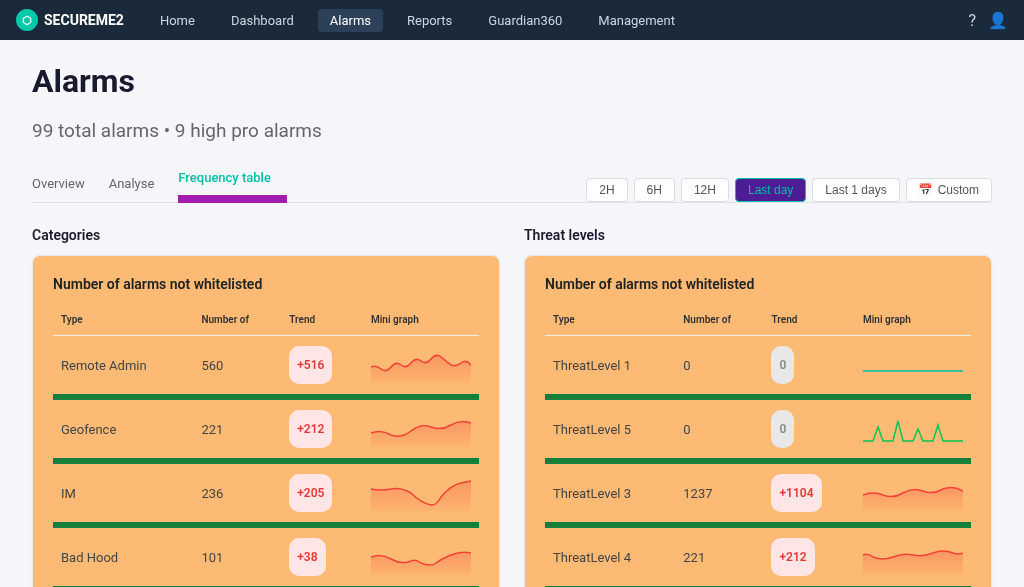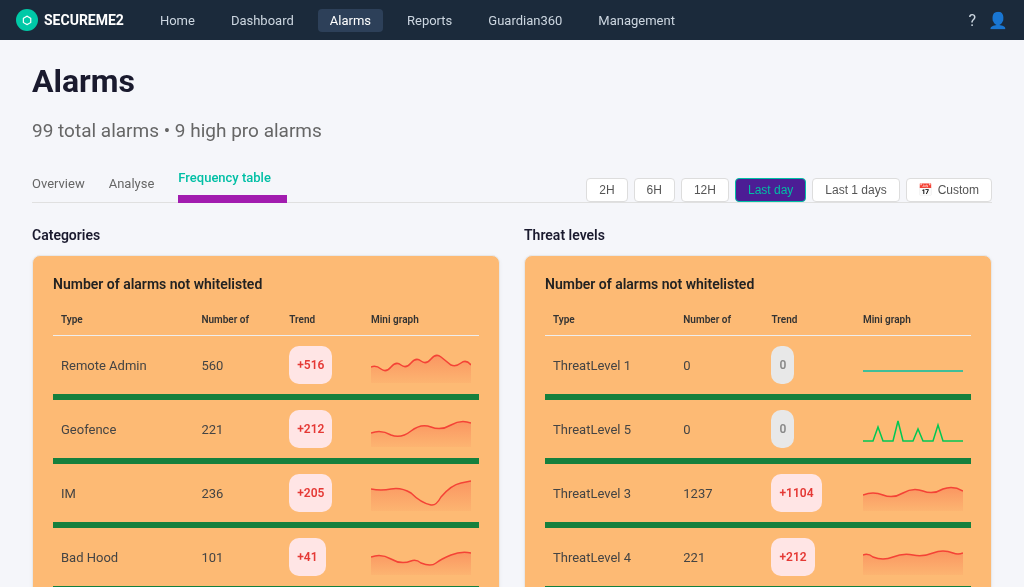--- a/index.html
+++ b/index.html
@@ -300,21 +300,21 @@
                     </defs>
                   <path d="M0,14 Q10,16 20,14 Q30,12 40,18 Q50,28 60,30 Q65,31 70,22 Q80,10 90,8 Q95,7 100,6" stroke="#f44336" stroke-width="1.5" fill="none"></path>
                   <path d="M0,14 Q10,16 20,14 Q30,12 40,18 Q50,28 60,30 Q65,31 70,22 Q80,10 90,8 Q95,7 100,6 L100,36 L0,36 Z" fill="url(#rg3)"></path>
                 </svg>
               </td>
             </tr>
 
             <tr>
               <td>Bad Hood</td>
               <td>101</td>
-              <td><span class="trend-badge">+41</span></td>
+              <td><span class="trend-badge">+38</span></td>
               <td class="mini-graph-cell">
                 <svg class="mini" width="100" height="36" viewBox="0 0 100 36">
                   <defs>
                       <linearGradient id="rg4" x1="0" y1="0" x2="0" y2="1">
                         <stop offset="0%" stop-color="#f44336" stop-opacity="0.3"></stop>
                         <stop offset="100%" stop-color="#f44336" stop-opacity="0.05"></stop>
                       </linearGradient>
                     </defs>
                   <path d="M0,18 Q10,14 20,20 Q30,26 40,22 Q45,20 50,24 Q60,28 65,24 Q70,20 80,16 Q90,12 100,14" stroke="#f44336" stroke-width="1.5" fill="none"></path>
                   <path d="M0,18 Q10,14 20,20 Q30,26 40,22 Q45,20 50,24 Q60,28 65,24 Q70,20 80,16 Q90,12 100,14 L100,36 L0,36 Z" fill="url(#rg4)"></path>

